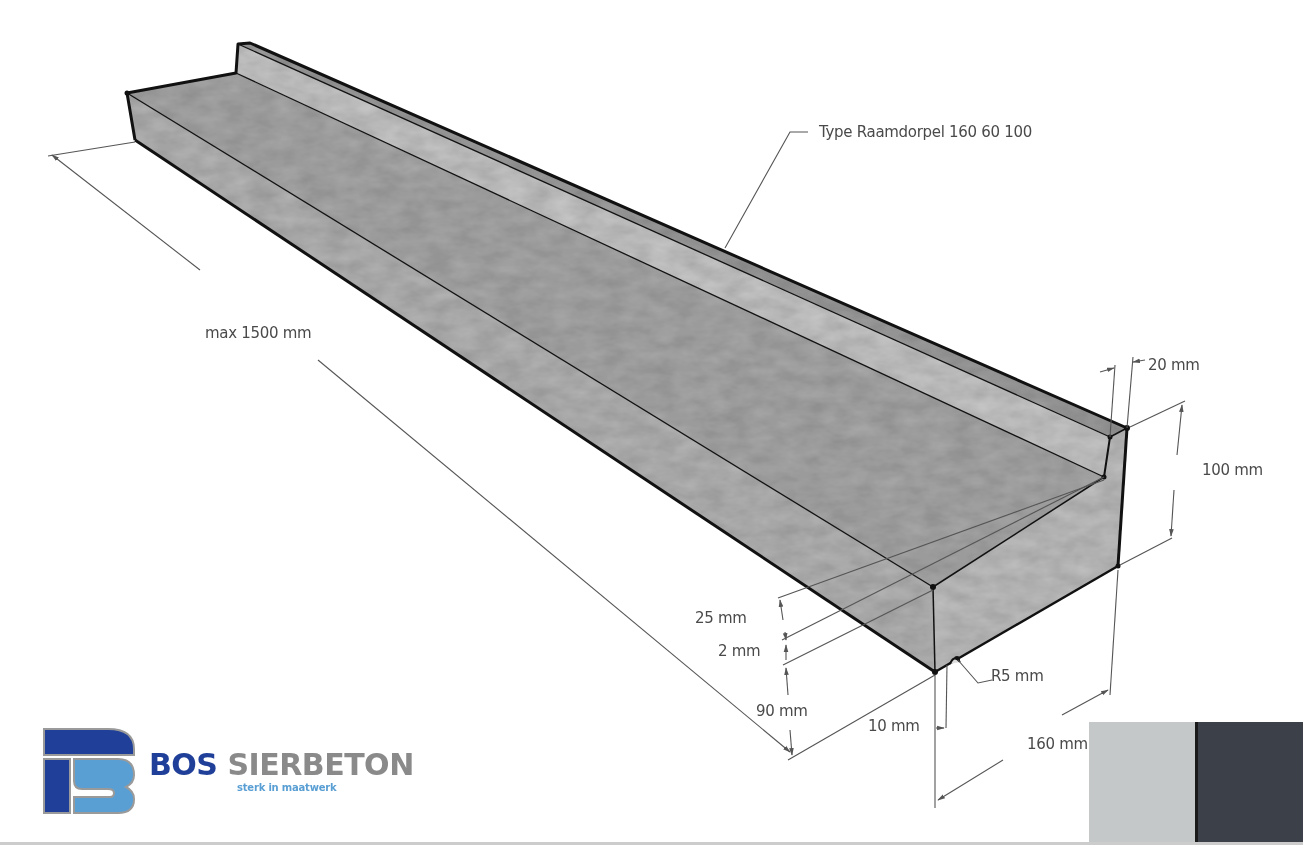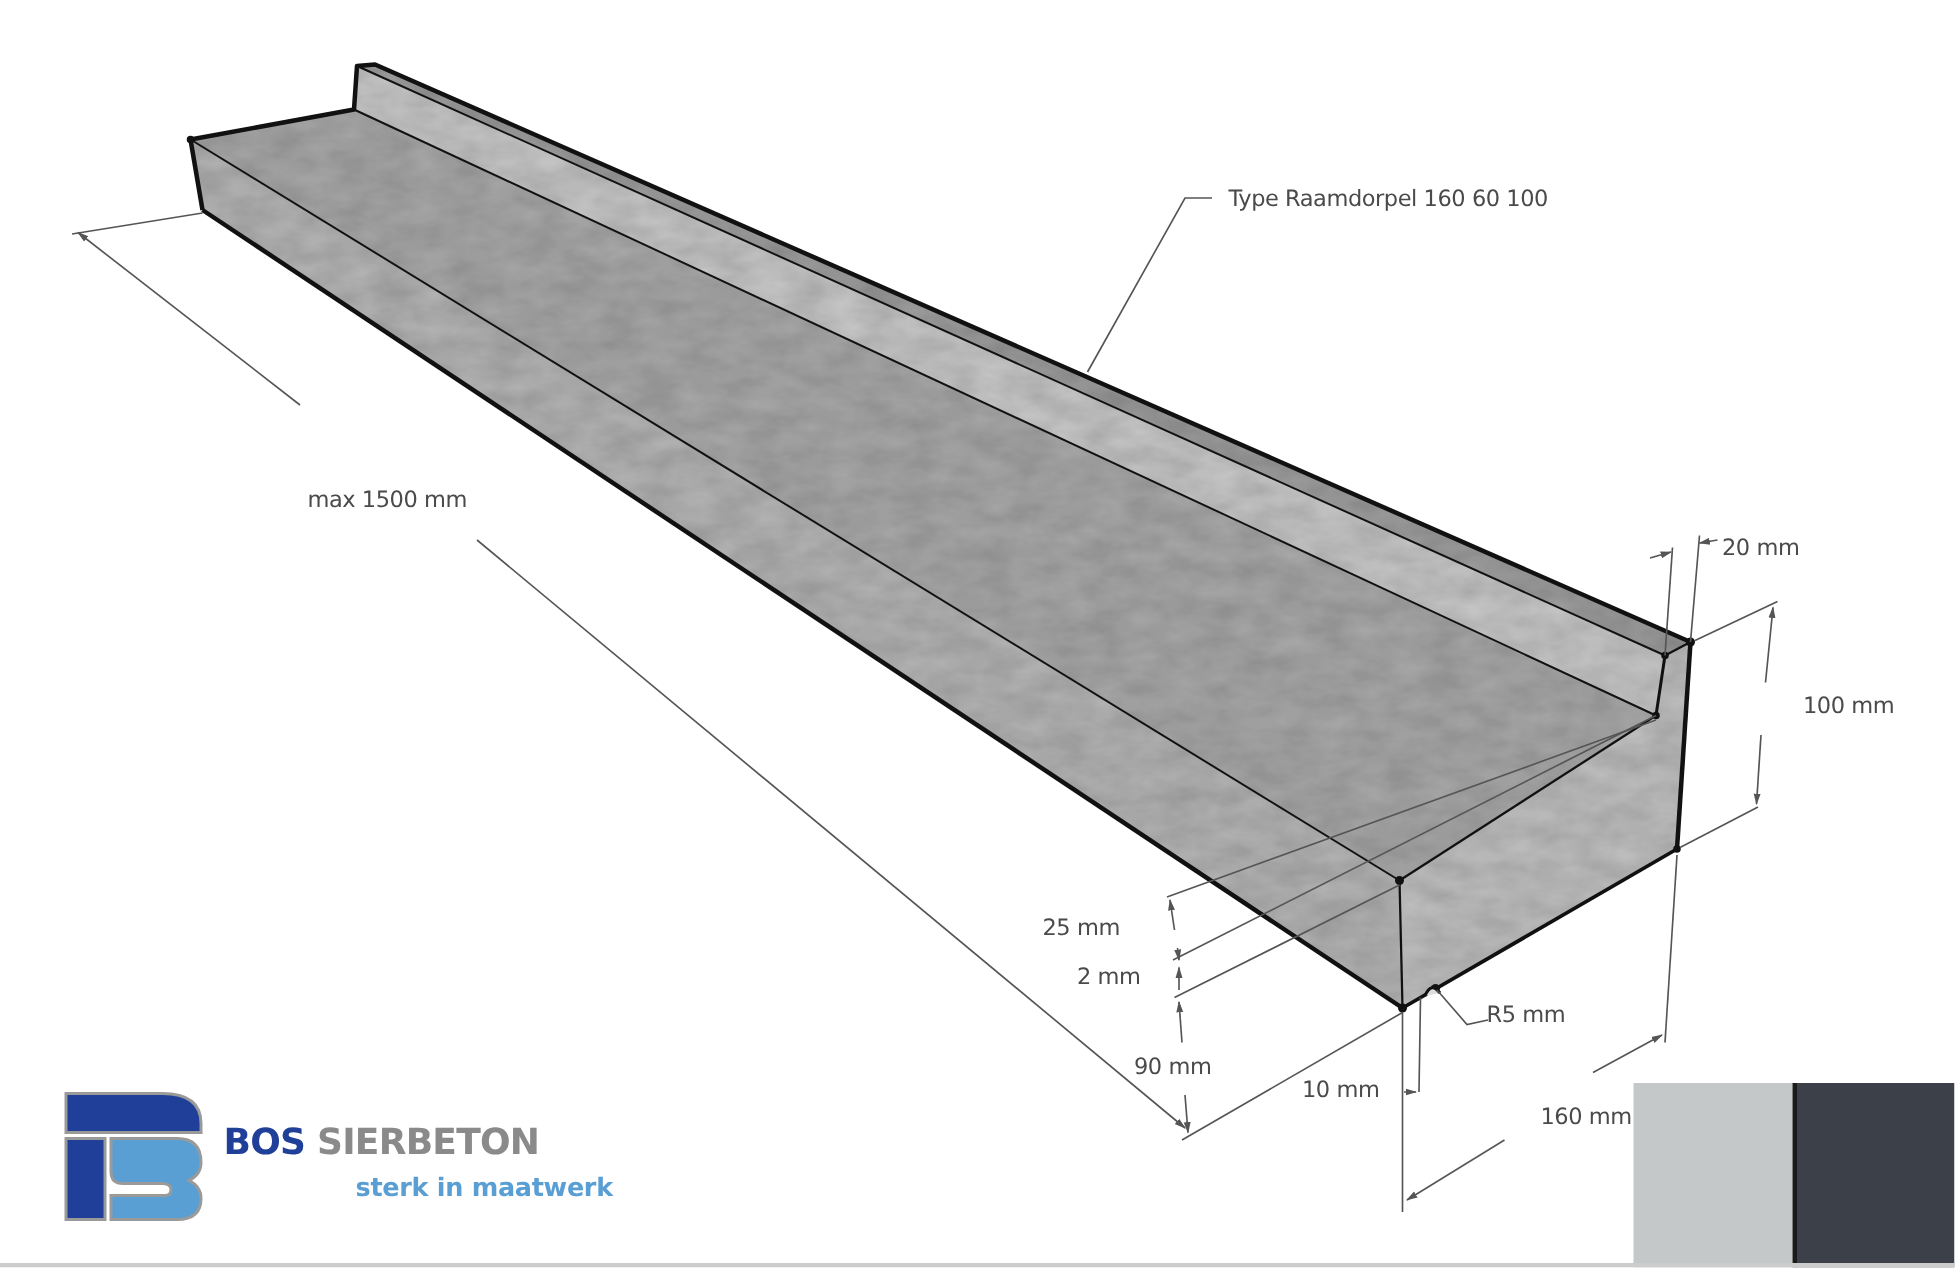--- a/index.html
+++ b/index.html
@@ -1,24 +1,24 @@
 <!DOCTYPE html>
 <html><head>
 <meta charset="utf-8">
 <style>
   html, body { margin:0; padding:0; background:#ffffff; }
   body { width:1303px; height:845px; position:relative; overflow:hidden; font-family:"DejaVu Sans", sans-serif; }
   #drawing { position:absolute; left:0; top:0; width:1303px; height:845px; }
   .dim-label { position:absolute; font-family:"DejaVu Sans", sans-serif; font-size:15px; color:#4a4a4a; white-space:nowrap; letter-spacing:-0.3px; }
   .logo { position:absolute; left:42px; top:727px; width:350px; height:88px; }
   .logo-mark { position:absolute; left:0; top:0; width:94px; height:88px; }
-  .brand-name { position:absolute; left:107px; top:20px; font-family:"DejaVu Sans", sans-serif; font-weight:bold; font-size:24px; letter-spacing:-0.5px; white-space:nowrap; }
+  .brand-name { position:absolute; left:107px; top:20px; font-family:"DejaVu Sans", sans-serif; font-weight:bold; font-size:30px; letter-spacing:-0.5px; white-space:nowrap; }
   .brand-bos { color:#1f3f99; }
   .brand-sier { color:#8a8a8a; }
-  .brand-tag { position:absolute; left:195px; top:55px; font-family:"DejaVu Sans", sans-serif; font-weight:bold; font-size:17px; color:#5a9fd4; white-space:nowrap; letter-spacing:-0.2px; }
+  .brand-tag { position:absolute; left:195px; top:55px; font-family:"DejaVu Sans", sans-serif; font-weight:bold; font-size:10px; color:#5a9fd4; white-space:nowrap; letter-spacing:-0.2px; }
   .swatches { position:absolute; left:1089px; top:722px; width:214px; height:123px; display:flex; }
   .swatch { height:100%; }
   .bottom-rule { position:absolute; left:0; top:842px; width:1303px; height:3px; background:#cccccc; }
 </style>
 </head>
 <body>
 
 <svg id="drawing" viewBox="0 0 1303 845" xmlns="http://www.w3.org/2000/svg">
   <defs>
     <filter id="concrete" x="0" y="0" width="100%" height="100%">

